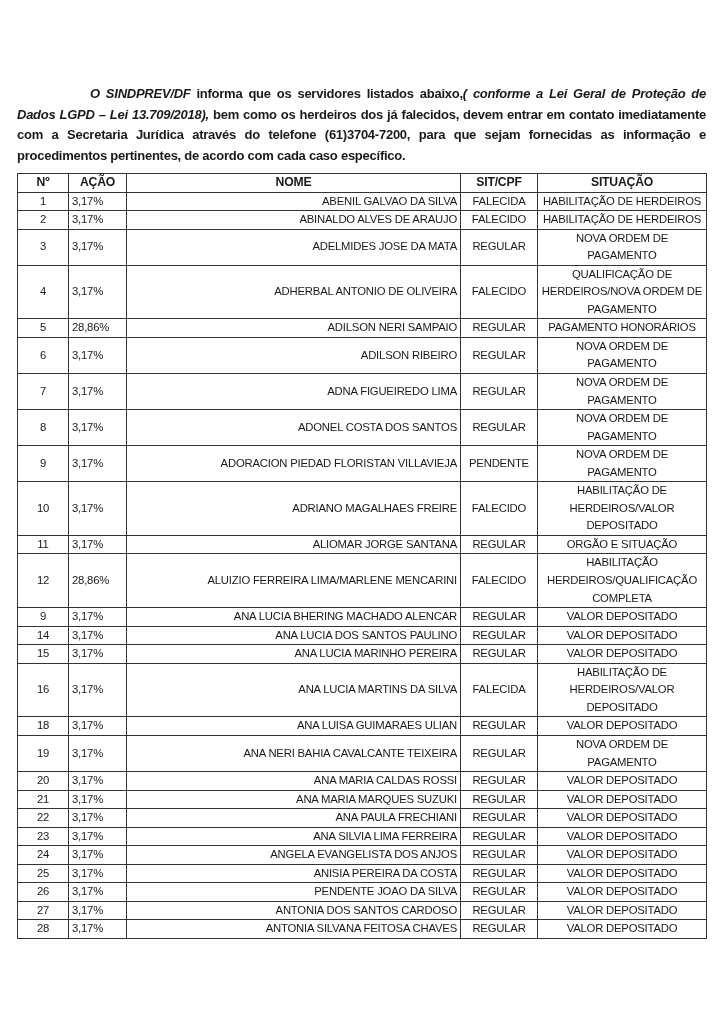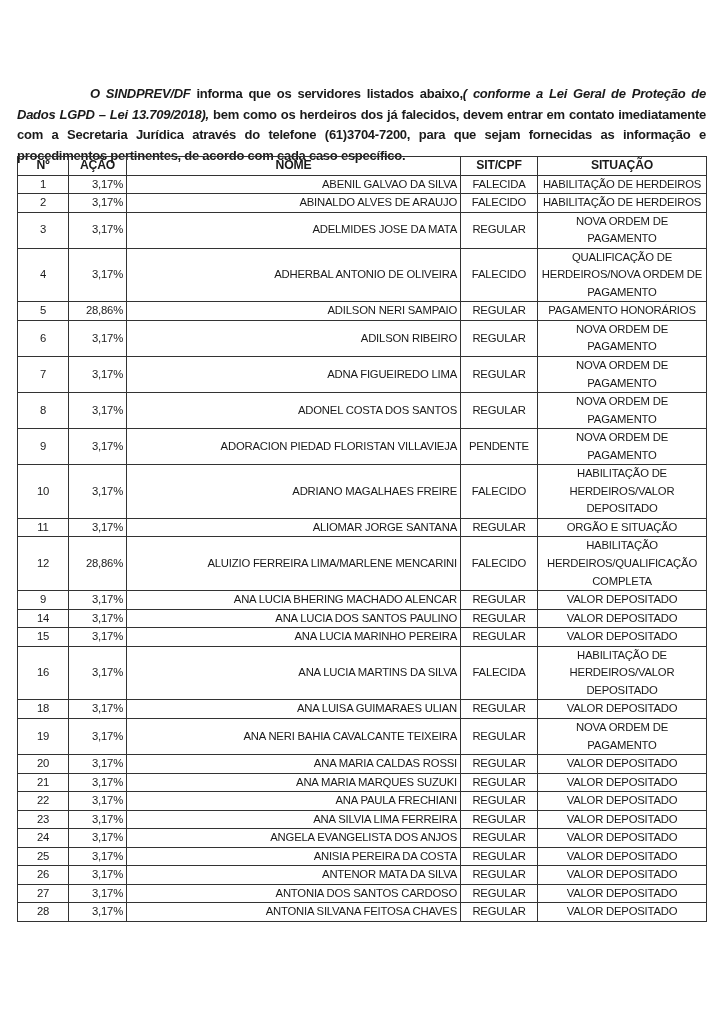--- a/index.html
+++ b/index.html
@@ -3,28 +3,28 @@
 <meta charset="utf-8">
 <style>
   html, body { margin: 0; padding: 0; background: #ffffff; }
   body { width: 724px; height: 1024px; position: relative; overflow: hidden;
          font-family: "Liberation Sans", "DejaVu Sans", sans-serif; color: #1a1a1a; }
   .intro { position: absolute; left: 17px; top: 84px; width: 689px;
            font-size: 13px; line-height: 20.5px; text-align: justify; font-weight: bold;
            letter-spacing: -0.25px; }
   .intro .indent { display: inline-block; width: 73px; }
   .intro i { font-style: italic; }
-  table.list { position: absolute; left: 17px; top: 156px; width: 689px;
+  table.list { position: absolute; left: 17px; top: 173px; width: 689px;
                border-collapse: collapse; table-layout: fixed; font-size: 11.3px;
                letter-spacing: -0.2px; }
   table.list th, table.list td { border: 1px solid #333; padding: 0 3px; line-height: 17.55px;
                vertical-align: middle; }
   table.list th { font-weight: bold; font-size: 12.2px; text-align: center; }
   td.num, td.acao, td.sit, td.situ { text-align: center; }
-  td.acao { text-align: right; padding-right: 5px; }
+  td.acao { text-align: left; padding-right: 5px; }
   td.nome { text-align: right; }
   col.c1 { width: 51px; } col.c2 { width: 58px; } col.c3 { width: 334px; }
   col.c4 { width: 77px; } col.c5 { width: 169px; }
 </style>
 </head>
 <body>
 
 <div class="intro"><span class="indent"></span><i>O SINDPREV/DF</i><span> informa que os servidores listados abaixo,</span><i>( conforme a Lei Geral de Proteção de Dados LGPD – Lei 13.709/2018),</i><span> bem como os herdeiros dos já falecidos, devem entrar em contato imediatamente com a Secretaria Jurídica através do telefone (61)3704-7200, para que sejam fornecidas as informação e procedimentos pertinentes, de acordo com cada caso específico.</span></div>
 
 <table class="list">
@@ -209,21 +209,21 @@
       <tr>
         <td class="num">25</td>
         <td class="acao">3,17%</td>
         <td class="nome">ANISIA PEREIRA DA COSTA</td>
         <td class="sit">REGULAR</td>
         <td class="situ">VALOR DEPOSITADO</td>
       </tr>
       <tr>
         <td class="num">26</td>
         <td class="acao">3,17%</td>
-        <td class="nome">ANTENOR MATA DA SILVA</td>
+        <td class="nome">PENDENTE JOAO DA SILVA</td>
         <td class="sit">REGULAR</td>
         <td class="situ">VALOR DEPOSITADO</td>
       </tr>
       <tr>
         <td class="num">27</td>
         <td class="acao">3,17%</td>
         <td class="nome">ANTONIA DOS SANTOS CARDOSO</td>
         <td class="sit">REGULAR</td>
         <td class="situ">VALOR DEPOSITADO</td>
       </tr>

